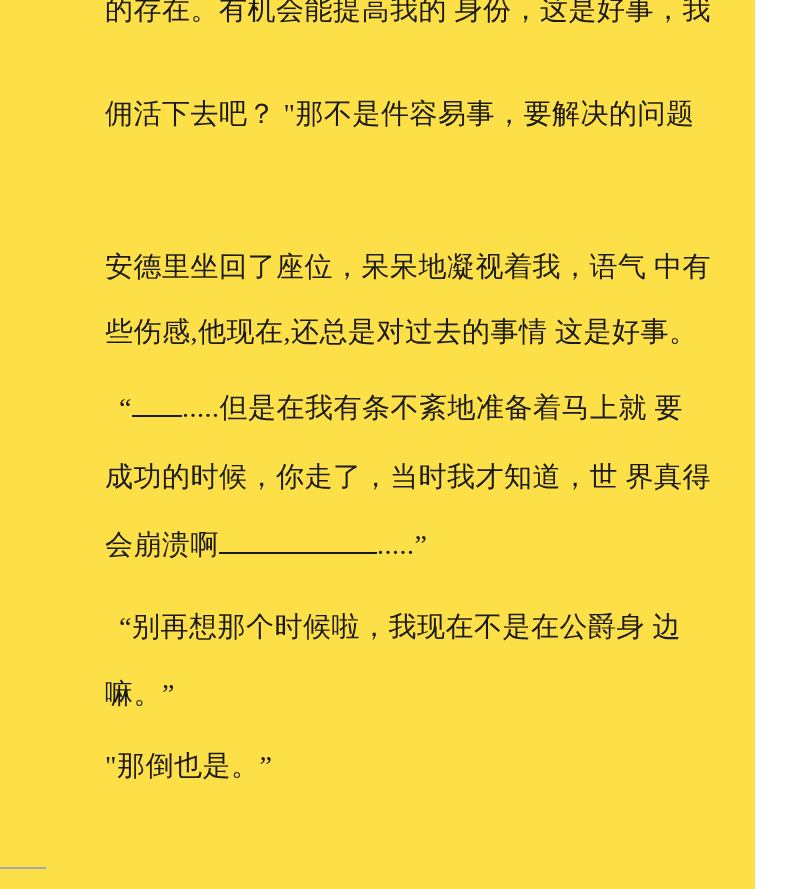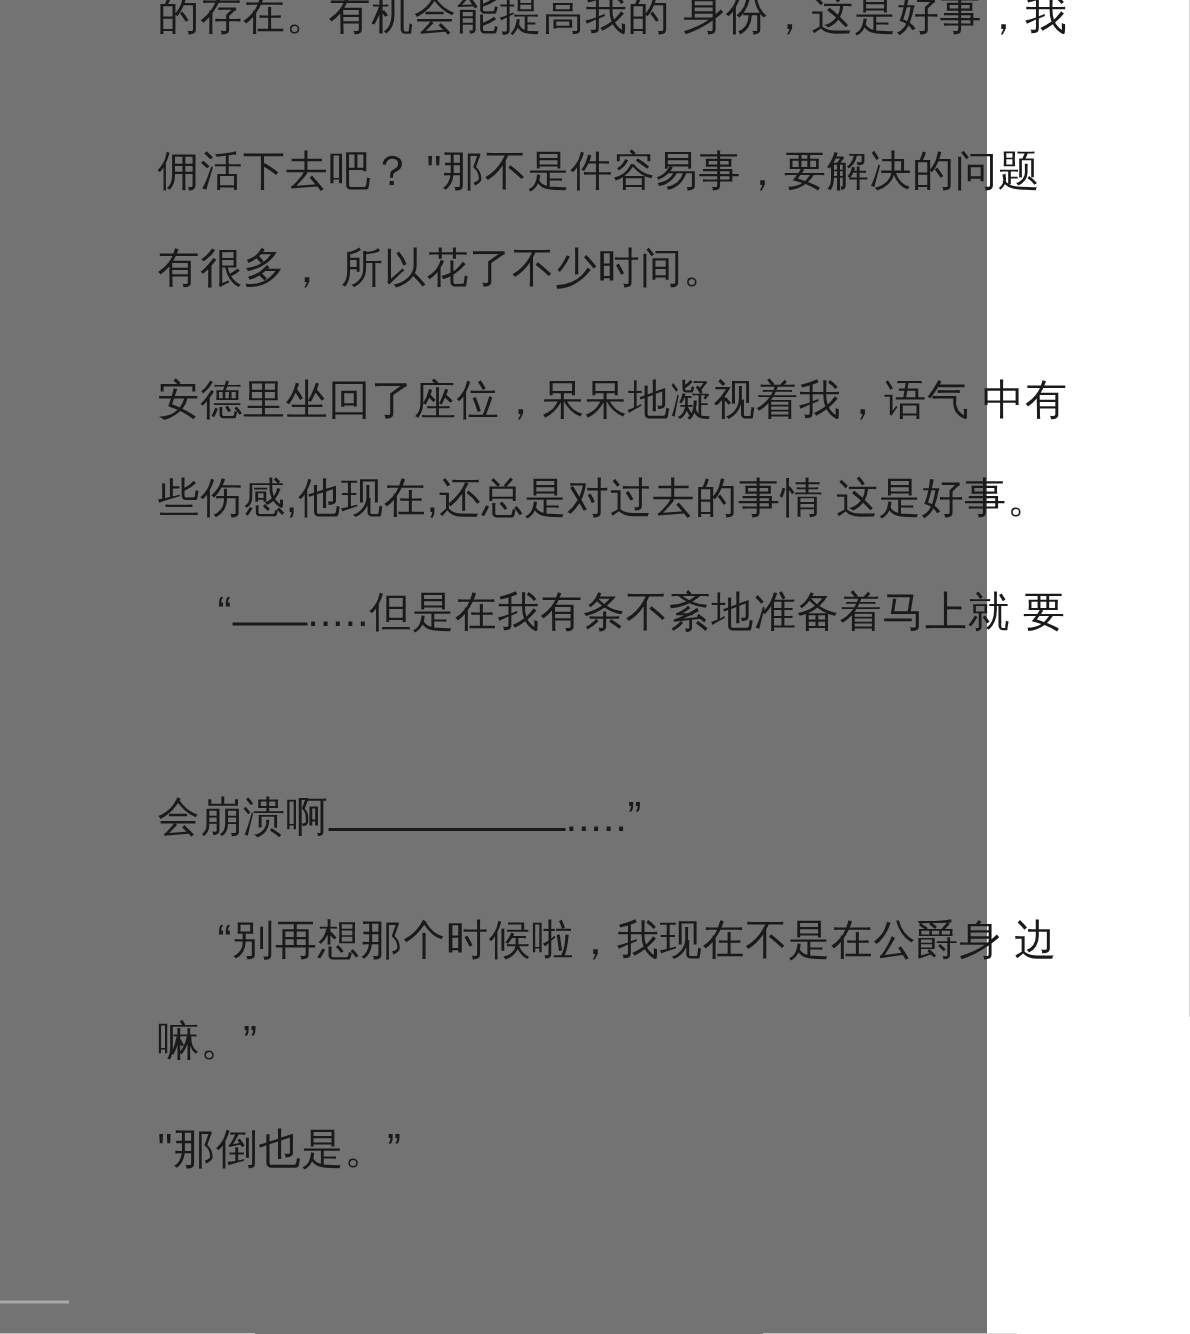--- a/index.html
+++ b/index.html
@@ -5,36 +5,36 @@
   html, body {
     margin: 0;
     padding: 0;
     width: 793px;
     height: 889px;
     background: #ffffff;
     overflow: hidden;
   }
   .page {
     position: relative;
-    width: 658px;
+    width: 755px;
     height: 889px;
-    background: #737373;
-    font-family: Liberation Sans, sans-serif;
+    background: #fde047;
+    font-family: Liberation Serif, serif;
     color: #1a1a1a;
   }
   .text-line {
     position: absolute;
     left: 105px;
     font-size: 28px;
     line-height: 36px;
     white-space: nowrap;
     letter-spacing: 0.5px;
     color: #1a1a1a;
   }
-  .text-line.indent { left: 119px; margin-left: 26px; }
+  .text-line.indent { left: 119px; }
   .blank-underline {
     display: inline-block;
     vertical-align: baseline;
     border-bottom: 2px solid #1a1a1a;
     height: 26px;
   }
   .blank-short { width: 50px; }
   .blank-long  { width: 158px; }
   .edge-divider {
     position: absolute;
@@ -45,28 +45,28 @@
     background: #a8a8a8;
   }
 </style>
 </head>
 <body>
 
 <div class="page">
 
   <div class="text-line" style="top:-8px">的存在。有机会能提高我的 身份，这是好事，我</div>
   <div class="text-line" style="top:96px">佣活下去吧？ "那不是件容易事，要解决的问题</div>
-  <div class="text-line" style="top:161px">有很多， 所以花了不少时间。</div>
   <div class="text-line" style="top:249px">安德里坐回了座位，呆呆地凝视着我，语气 中有</div>
   <div class="text-line" style="top:314px">些伤感,他现在,还总是对过去的事情 这是好事。</div>
 
   <div class="text-line indent" style="top:389px">
     <span>“</span><span class="blank-underline blank-short"></span><span>.....但是在我有条不紊地准备着马上就 要</span>
   </div>
 
+  <div class="text-line" style="top:459px">成功的时候，你走了，当时我才知道，世 界真得</div>
 
   <div class="text-line" style="top:526px">
     <span>会崩溃啊</span><span class="blank-underline blank-long"></span><span>.....”</span>
   </div>
 
   <div class="text-line indent" style="top:609px">“别再想那个时候啦，我现在不是在公爵身 边</div>
   <div class="text-line" style="top:676px">嘛。”</div>
   <div class="text-line" style="top:748px">"那倒也是。”</div>
 
   <div class="edge-divider"></div>

